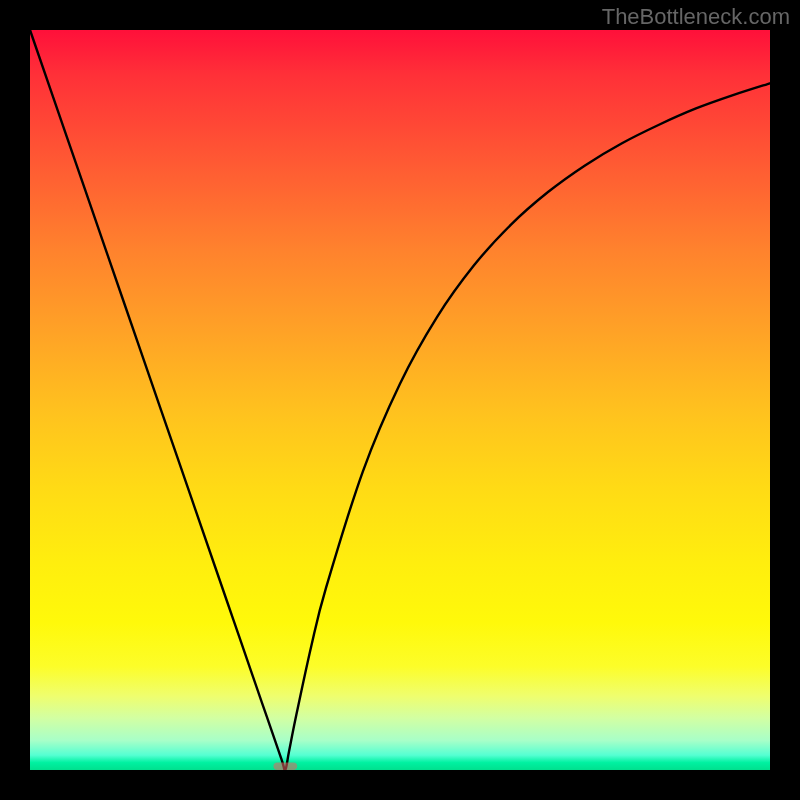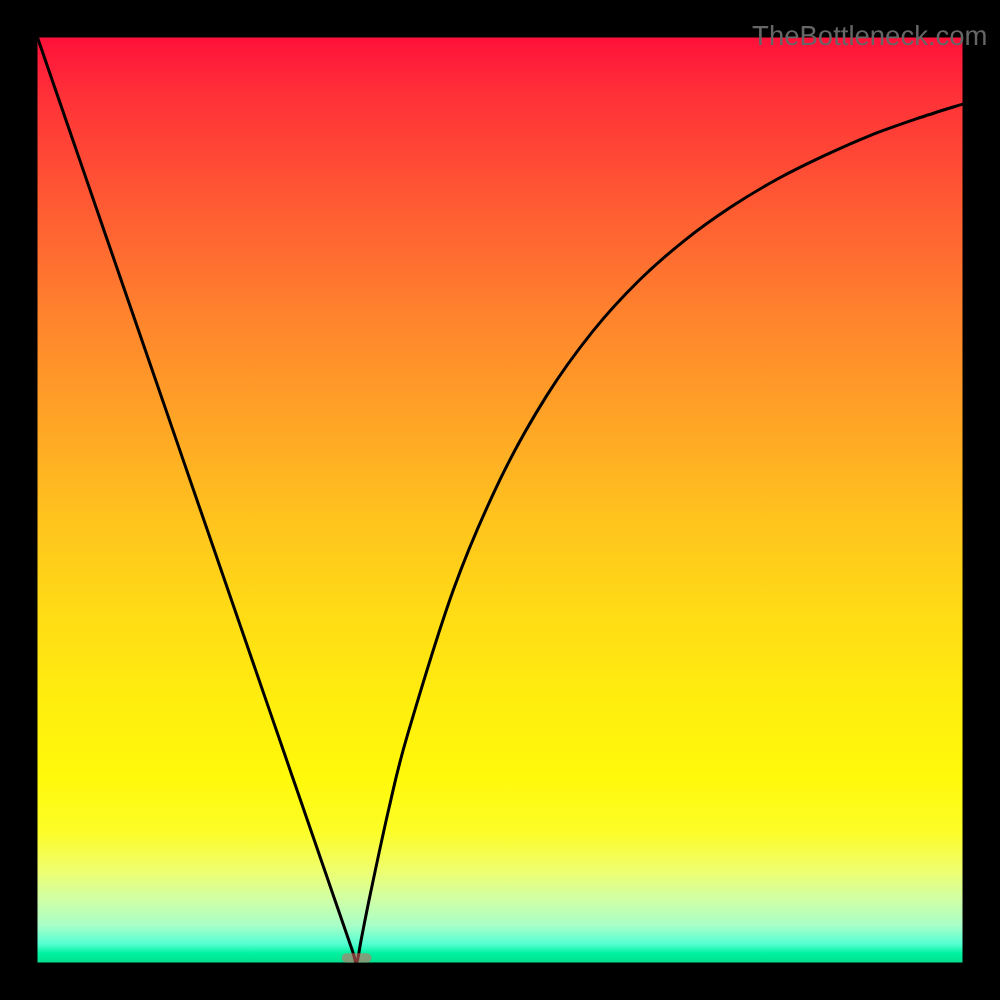--- a/index.html
+++ b/index.html
@@ -5,21 +5,21 @@
   * { margin: 0; padding: 0; box-sizing: border-box; }
   html, body { width: 800px; height: 800px; overflow: hidden; background: #000; }
   .frame {
     position: relative;
     width: 800px;
     height: 800px;
     background: #000;
   }
   .attribution {
     position: absolute;
-    top: 16px;
+    top: 4px;
     right: 10px;
     color: #666;
     font-family: Arial, Helvetica, sans-serif;
     font-size: 22px;
     font-weight: 500;
     z-index: 10;
   }
   .plot-area {
     position: absolute;
     left: 30px;

